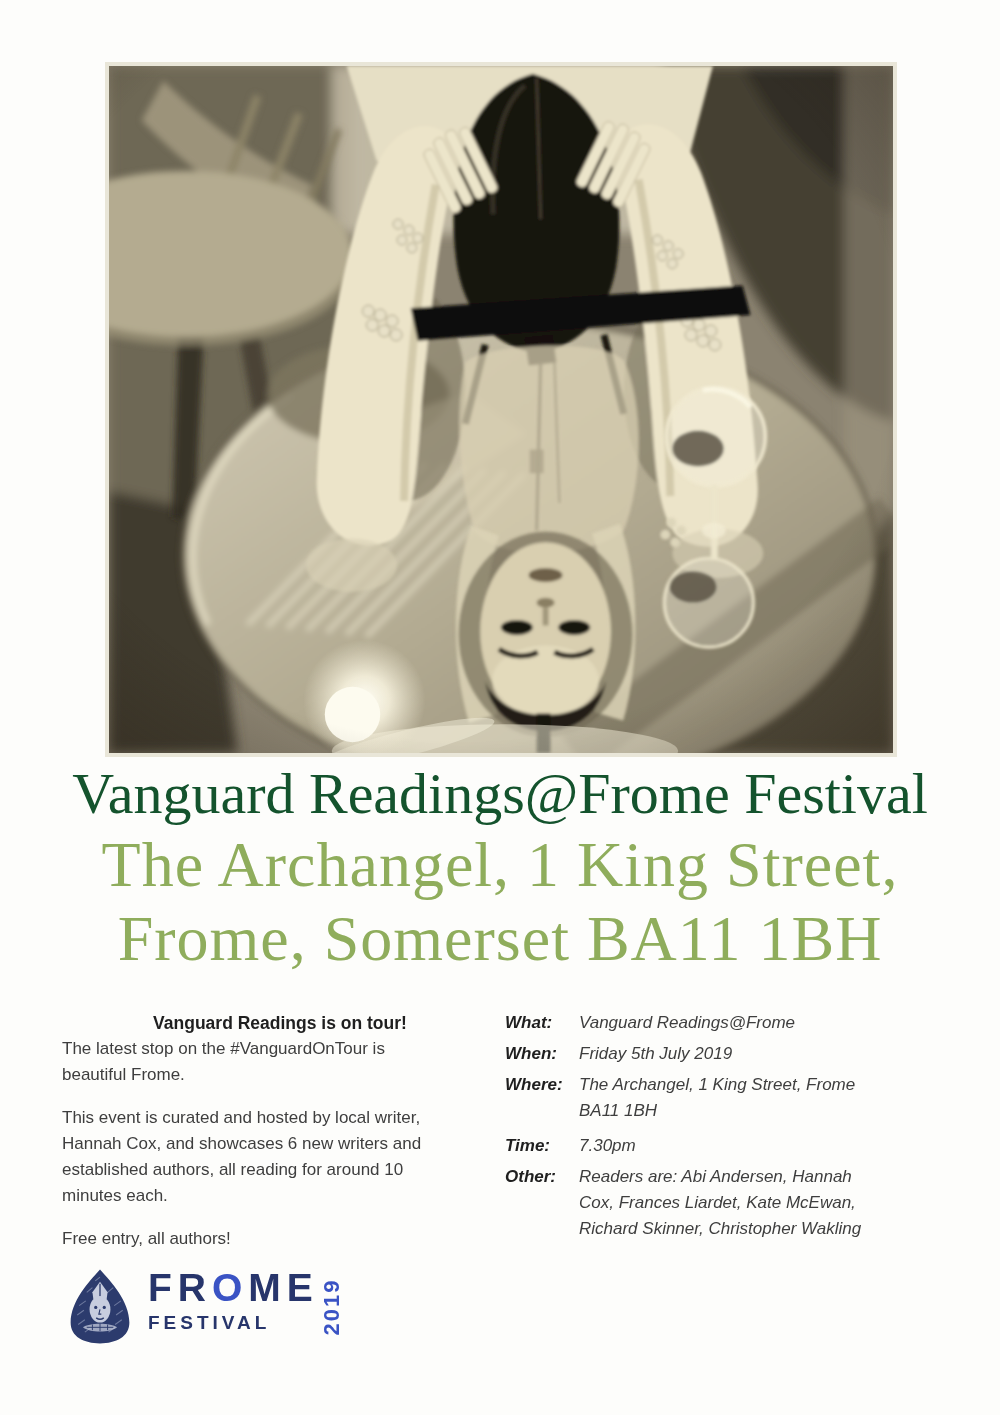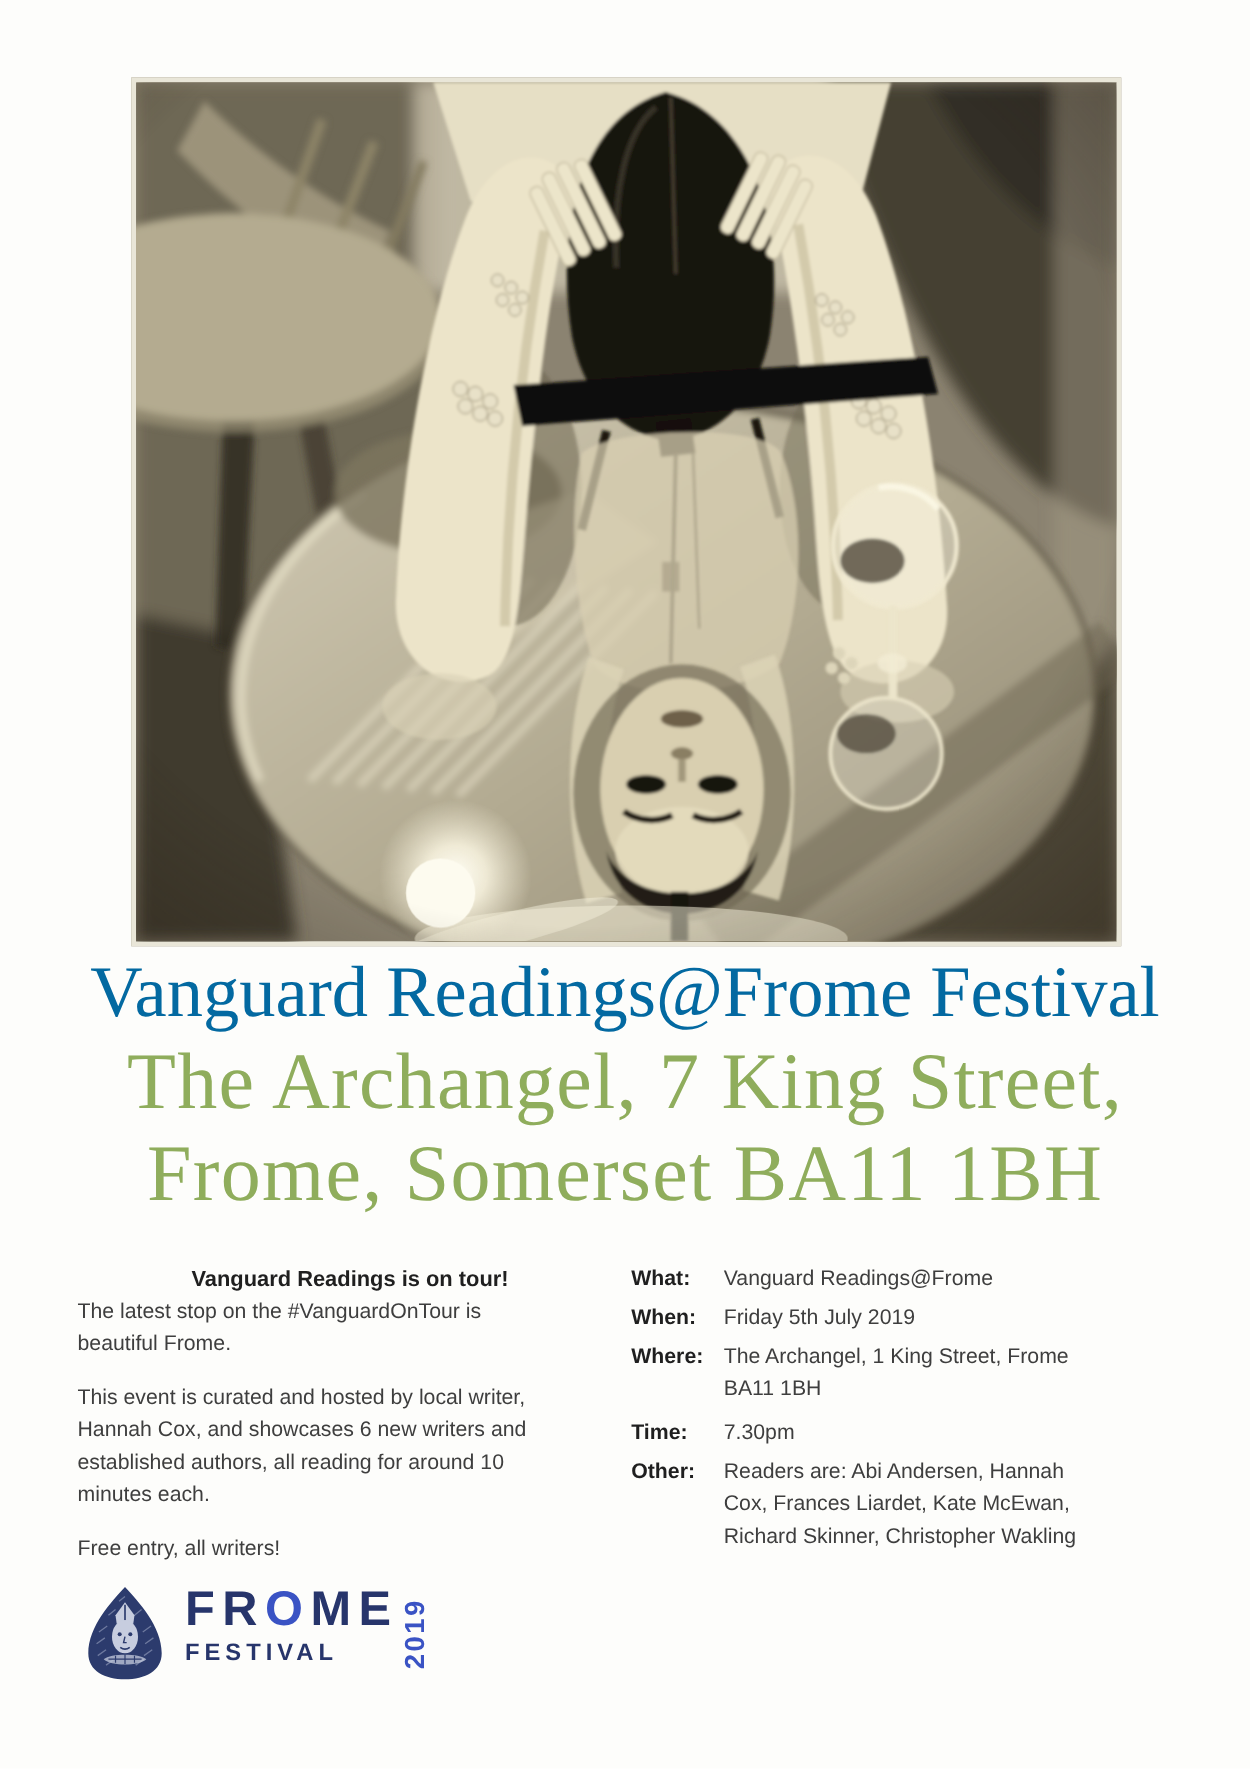--- a/index.html
+++ b/index.html
@@ -12,21 +12,21 @@
   .photo-frame {
     position:absolute; left:105px; top:62px; width:792px; height:695px;
     box-sizing:border-box; border:4px solid #e9e6d8; background:#8b8371;
   }
   .photo-frame svg { display:block; width:100%; height:100%; }
 
   
   .poster-title {
     position:absolute; left:0; top:765px; width:100%; text-align:center;
     font-family:"Liberation Serif", serif; font-weight:normal;
-    font-size:58px; line-height:1; color:#0369a1; margin:0;
+    font-size:58px; line-height:1; color:#14532d; margin:0;
   }
   .venue-line {
     position:absolute; left:0; width:100%; text-align:center;
     font-family:"Liberation Serif", serif; font-weight:normal;
     font-size:64px; line-height:1; color:#8fad5c; letter-spacing:1px; margin:0;
   }
   .venue-line.l1 { top:833px; }
   .venue-line.l2 { top:907px; }
 
   
@@ -35,21 +35,21 @@
     font-size:17px; line-height:26px; color:#3e3e3e;
   }
   .intro-heading { margin:0; font-weight:bold; color:#1f1f1f; font-size:17.5px;text-align:center; }
   .intro-col p.body { margin:0 0 17px 0; white-space:pre-line; }
   .intro-col p.body.last { margin-bottom:0; }
 
   .details-col {
     position:absolute; left:505px; top:1010px; width:420px;
     font-size:17px; line-height:26px; color:#3e3e3e;
   }
-  .detail-row { display:flex; margin-bottom:5px; }
+  .detail-row { display:flex; margin-bottom:5px;font-style:italic; }
   .detail-row.gap-above { margin-top:9px; }
   .detail-label { width:74px; flex-shrink:0; font-weight:bold; color:#1f1f1f; }
   .detail-value { white-space:pre-line; }
 
   
   .logo { position:absolute; left:64px; top:1266px; width:300px; height:84px; }
   .logo-emblem { position:absolute; left:0; top:1px; width:72px; height:79px; }
   .logo-text { position:absolute; left:84px; top:5px; color:#27356b; }
   .logo-frome {
     font-weight:bold; font-size:39px; line-height:34px; letter-spacing:6px;
@@ -250,32 +250,32 @@
         <ellipse cx="300" cy="685" rx="92" ry="13" fill="#f4efdb" opacity="0.5" transform="rotate(-14 300 685)"></ellipse>
         <circle cx="258" cy="642" r="62" fill="url(#orb)"></circle>
         <circle cx="246" cy="656" r="28" fill="#fdfbef"></circle>
       </g>
 
       <rect x="0" y="0" width="792" height="695" fill="url(#vig)"></rect>
     </svg>
   </div>
 
   <h1 class="poster-title">Vanguard Readings@Frome Festival</h1>
-  <h2 class="venue-line l1">The Archangel, 7 King Street,</h2>
+  <h2 class="venue-line l1">The Archangel, 1 King Street,</h2>
   <h2 class="venue-line l2">Frome, Somerset BA11 1BH</h2>
 
   <div class="intro-col">
     <p class="intro-heading">Vanguard Readings is on tour!</p>
     <p class="body">The latest stop on the #VanguardOnTour is
 beautiful Frome.</p>
     <p class="body">This event is curated and hosted by local writer,
 Hannah Cox, and showcases 6 new writers and
 established authors, all reading for around 10
 minutes each.</p>
-    <p class="body last">Free entry, all writers!</p>
+    <p class="body last">Free entry, all authors!</p>
   </div>
 
   <div class="details-col">
     <div class="detail-row">
       <span class="detail-label">What:</span>
       <span class="detail-value">Vanguard Readings@Frome</span>
     </div>
     <div class="detail-row">
       <span class="detail-label">When:</span>
       <span class="detail-value">Friday 5th July 2019</span>

